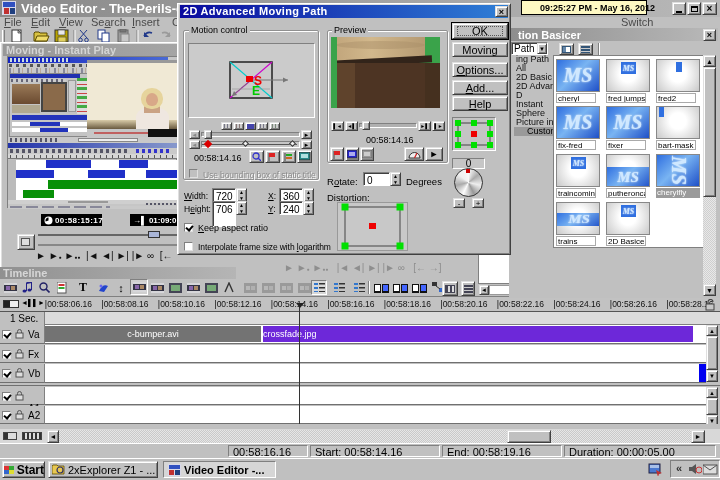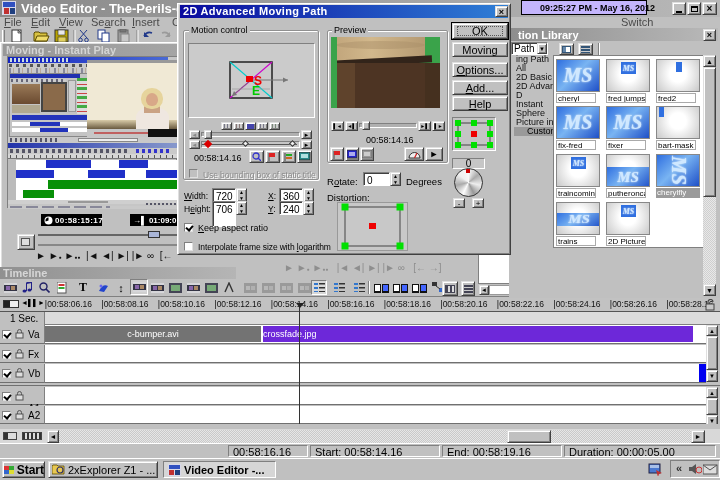--- a/index.html
+++ b/index.html
@@ -21,21 +21,21 @@
 <body>
 
 <div class="abs" style="left:0;top:0;width:720px;height:17px;background:linear-gradient(90deg,#8a8a8a,#b8b8b8);"></div>
 <svg class="abs" style="left:2px;top:1px;" width="14" height="14">
     <rect width="14" height="14" fill="#d8d8e8"></rect>
     <rect x="1" y="1" width="12" height="5" fill="#3050c0"></rect>
     <rect x="2" y="7" width="5" height="6" fill="#c03030"></rect>
     <rect x="8" y="7" width="5" height="6" fill="#204080"></rect>
   </svg>
 <div class="abs cap" style="left:21px;top:1px;font-size:13px;">Video Editor - The-Perils-of-</div>
-<div class="abs ctr" style="left:521px;top:0;width:126px;height:15px;background:#c4b5fd;border:1px solid #000;color:#000;font-weight:bold;font-size:9px;white-space:nowrap;padding-left:27px;">09:25:27 PM - May 16, 2012</div>
+<div class="abs ctr" style="left:521px;top:0;width:126px;height:15px;background:#fef9c3;border:1px solid #000;color:#000;font-weight:bold;font-size:9px;white-space:nowrap;padding-left:27px;">09:25:27 PM - May 16, 2012</div>
 <div class="abs btn" style="left:672px;top:2px;width:14px;height:13px;">
     <div style="width:6px;height:2px;background:#000;margin-top:6px;"></div>
   </div>
 <div class="abs btn" style="left:687px;top:2px;width:14px;height:13px;">
     <div style="width:7px;height:6px;border:1px solid #000;border-top-width:2px;"></div>
   </div>
 <div class="abs btn" style="left:702px;top:2px;width:15px;height:13px;font-size:10px;font-weight:bold;">×</div>
 
 <div class="abs" style="left:0;top:17px;width:720px;height:11px;background:#c0c0c0;"></div>
 <div class="abs t11" style="left:4px;top:16px;color:#4a4a4a;"><u>F</u>ile</div>
@@ -514,21 +514,21 @@
     <path d="M1 4 h3 l4 -3 v10 l-4 -3 h-3 z" fill="#555"></path>
     <circle cx="11" cy="7" r="3" fill="none" stroke="#c33" stroke-width="1"></circle>
   </svg>
 <svg class="abs" style="left:703px;top:463px;" width="16" height="12">
     <rect x="0" y="2" width="14" height="9" fill="#ddd" stroke="#555"></rect>
     <path d="M0 2 l7 5 l7 -5" fill="none" stroke="#555"></path>
   </svg>
 
 <div class="abs" style="left:509px;top:26px;width:211px;height:272px;background:#c0c0c0;"></div>
 <div class="abs" style="left:511px;top:28px;width:207px;height:13px;background:linear-gradient(90deg,#8e8e8e,#b9b9b9);"></div>
-<div class="abs cap" style="left:518px;top:29px;font-size:11px;">tion Library</div>
+<div class="abs cap" style="left:518px;top:29px;font-size:11px;">tion Basicer</div>
 <div class="abs btn" style="left:703px;top:29px;width:13px;height:12px;font-size:9px;font-weight:bold;">×</div>
 <div class="abs fld" style="left:511px;top:42px;width:37px;height:13px;padding:0 0 0 2px;font-size:10px;">Path</div>
 <div class="abs btn" style="left:537px;top:43px;width:10px;height:11px;font-size:6px;">▼</div>
 <div class="abs btn" style="left:559px;top:43px;width:15px;height:12px;">
     <div style="width:9px;height:7px;border:1px solid #357;background:linear-gradient(90deg,#68a 40%,#fff 40%);"></div>
   </div>
 <div class="abs btn" style="left:578px;top:43px;width:15px;height:12px;">
     <div style="width:9px;height:7px;background:repeating-linear-gradient(#357 0 2px,#ccc 2px 3px);"></div>
   </div>
 <div class="abs" style="left:598px;top:43px;width:2px;height:12px;border-left:1px solid #808080;border-right:1px solid #fff;"></div>
@@ -599,21 +599,21 @@
       <div style="position: absolute; left: 4px; top: 10px; width: 36px; height: 13px; background: linear-gradient(135deg, rgb(47, 111, 224), rgb(121, 180, 242) 45%, rgb(31, 80, 200)); display: flex; align-items: center; justify-content: center; font-size: 12px; transform: scaleX(1.25);">
         <span style="font-family:'Liberation Serif',serif;font-weight:bold;font-style:italic;color:#cfe8ff;text-shadow:0 0 2px #fff;">MS</span>
       </div>
     </div>
     <div class="abs" style="left: 556px; top: 236px; width: 40px; height: 10px; font-size: 8px; padding-left: 1px; line-height: 10px; overflow: hidden; white-space: nowrap; background: rgb(255, 255, 255); border: 1px solid rgb(170, 170, 170); color: rgb(0, 0, 0);">trains</div>
     <div class="abs" style="left: 606px; top: 202px; width: 44px; height: 33px; background: radial-gradient(circle at 50% 45%, rgb(255, 255, 255) 30%, rgb(220, 220, 220) 75%, rgb(200, 200, 200)); border: 1px solid rgb(136, 136, 136); overflow: hidden;">
       <div style="position: absolute; left: 14px; top: 2px; width: 15px; height: 12px; background: rgb(47, 111, 224); display: flex; align-items: center; justify-content: center; font-size: 8px;">
         <span style="font-family:'Liberation Serif',serif;font-weight:bold;font-style:italic;color:#cfe8ff;text-shadow:0 0 2px #fff;">MS</span>
       </div>
     </div>
-    <div class="abs" style="left: 606px; top: 236px; width: 40px; height: 10px; font-size: 8px; padding-left: 1px; line-height: 10px; overflow: hidden; white-space: nowrap; background: rgb(255, 255, 255); border: 1px solid rgb(170, 170, 170); color: rgb(0, 0, 0);">2D Picture</div>
+    <div class="abs" style="left: 606px; top: 236px; width: 40px; height: 10px; font-size: 8px; padding-left: 1px; line-height: 10px; overflow: hidden; white-space: nowrap; background: rgb(255, 255, 255); border: 1px solid rgb(170, 170, 170); color: rgb(0, 0, 0);">2D Basicer</div>
   </div>
 <div class="abs" style="left:703px;top:55px;width:13px;height:241px;background:repeating-conic-gradient(#e8e8e8 0 25%, #cfcfcf 0 50%) 0 0/2px 2px;"></div>
 <div class="abs btn" style="left:703px;top:55px;width:13px;height:12px;font-size:7px;">▲</div>
 <div class="abs out" style="left:703px;top:67px;width:13px;height:130px;"></div>
 <div class="abs btn" style="left:703px;top:284px;width:13px;height:12px;font-size:7px;">▼</div>
 
 <div class="abs out2" style="left:177px;top:3px;width:334px;height:252px;"></div>
 <div class="abs" style="left:180px;top:5px;width:328px;height:13px;background:linear-gradient(90deg,#0a0a9e,#2f7fd6);"></div>
 <div class="abs cap" style="left:183px;top:5px;font-size:11px;letter-spacing:.3px;">2D Advanced Moving Path</div>
 <div class="abs btn" style="left:495px;top:6px;width:13px;height:11px;font-size:9px;font-weight:bold;">×</div>

